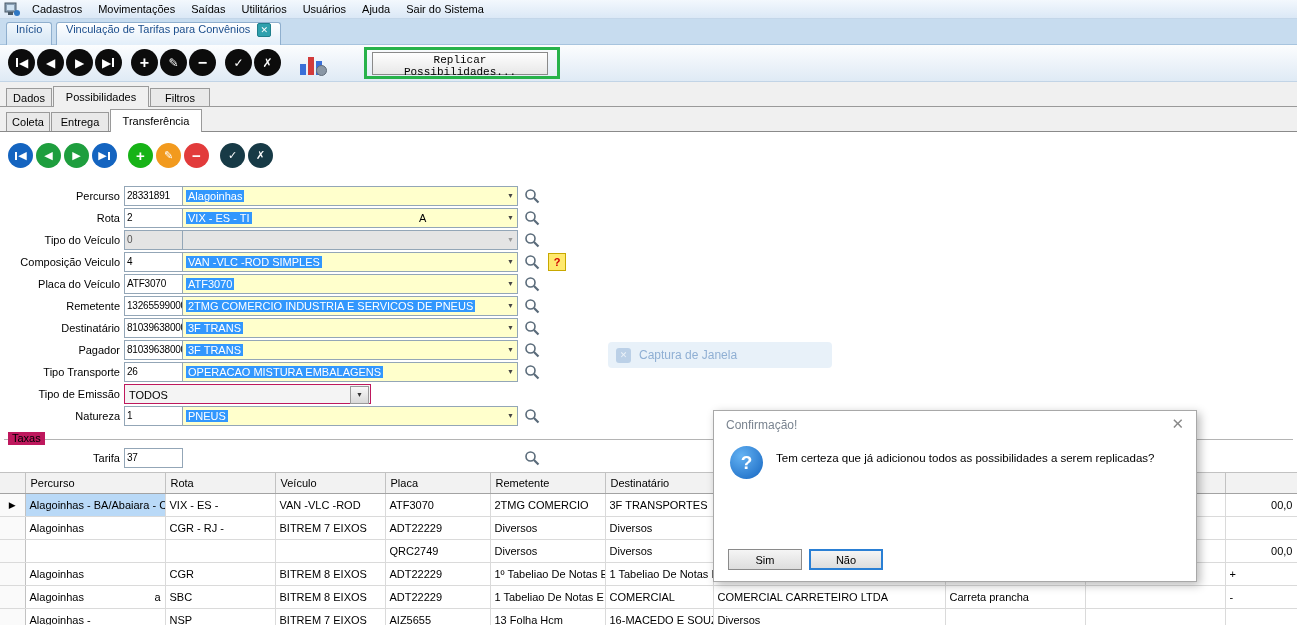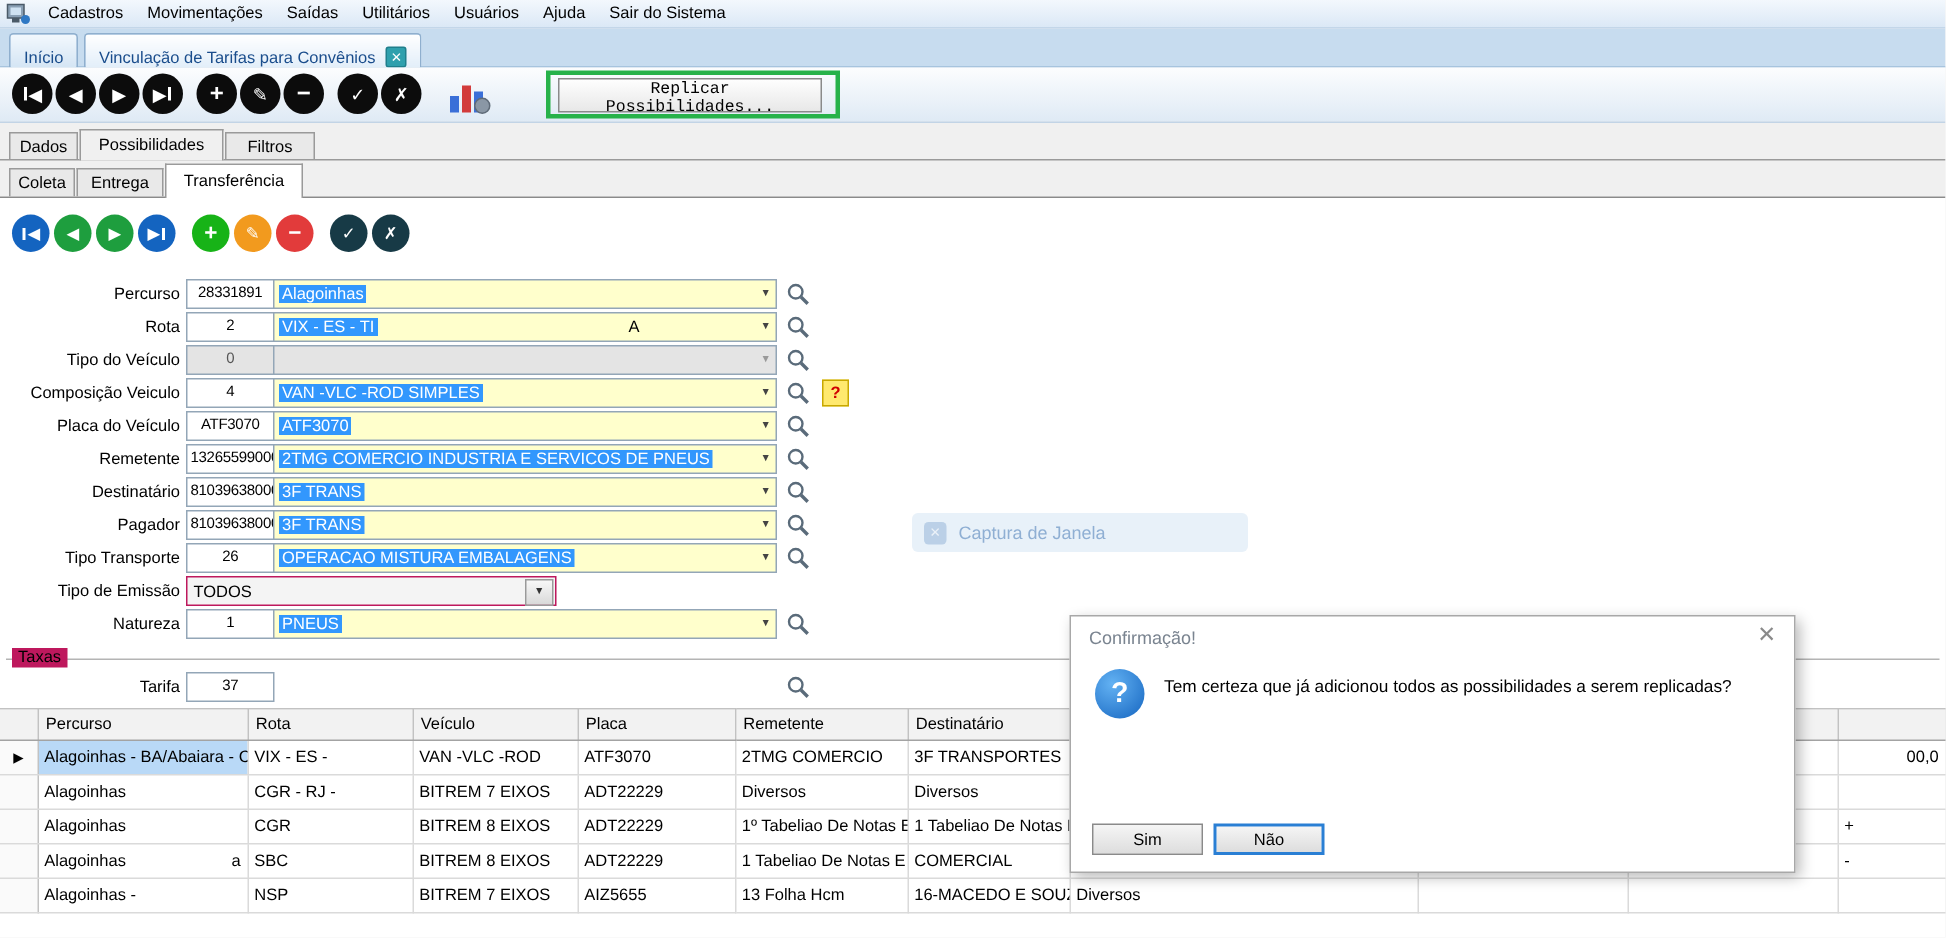--- a/index.html
+++ b/index.html
@@ -6,21 +6,21 @@
   body{width:1297px;height:625px;overflow:hidden;font-family:"Liberation Sans",sans-serif;font-size:11px;color:#000;background:#f0f0f0;position:relative}
   #screen{position:absolute;top:0;left:0;width:1297px;height:625px}
 
   
   .menubar{position:absolute;top:0;left:0;width:1297px;height:19px;background:linear-gradient(#f3f8fd,#dbe8f6);border-bottom:1px solid #c3d6e9;display:flex;align-items:center;padding-left:2px;box-sizing:border-box}
   .appicon{width:16px;height:15px;margin:0 4px 0 2px}
   .menu-item{padding:0 8px;line-height:18px;cursor:default;white-space:nowrap}
 
   
   .tabbar{position:absolute;top:19px;left:0;width:1297px;height:26px;background:#c7dcef;border-bottom:1px solid #a7c4de;box-sizing:border-box}
-  .wtab{position:absolute;top:3px;height:22px;border:1px solid #8fafce;border-bottom:none;border-radius:3px 3px 0 0;display:flex;align-items:flex-end;padding:0 9px;color:#1a4d8c;white-space:nowrap}
+  .wtab{position:absolute;top:3px;height:22px;border:1px solid #8fafce;border-bottom:none;border-radius:3px 3px 0 0;display:flex;align-items:flex-start;padding:0 9px;color:#1a4d8c;white-space:nowrap}
   .wtab.inactive{left:6px;background:linear-gradient(#f2f8fd,#d4e5f4)}
   .wtab.active{left:56px;background:linear-gradient(#ffffff,#e2eef9)}
   .tabclose{width:14px;height:14px;margin-left:7px;background:#2fa0ad;border:1px solid #1f7f8c;color:#fff;font-size:9px;line-height:13px;text-align:center;border-radius:2px;box-sizing:border-box}
 
   
   .toolbar{position:absolute;top:45px;left:0;width:1297px;height:37px;background:linear-gradient(#fcfdfe,#dfeaf5);border-bottom:1px solid #c2d4e6;box-sizing:border-box}
   .cbtn{position:absolute;width:27px;height:27px;border-radius:50%;background:#0c0c0c;color:#fff;display:flex;align-items:center;justify-content:center;top:4px;font-size:12px;cursor:pointer;user-select:none}
   .cbtn .vbar{width:2px;height:9px;background:#fff;margin:0 1px}
   .cbtn .glyph{font-size:12px;line-height:1}
   .cbtn .big{font-size:16px;font-weight:bold}
@@ -45,21 +45,21 @@
   .cbtn2{position:absolute;width:25px;height:25px;border-radius:50%;color:#fff;display:flex;align-items:center;justify-content:center;top:11px;font-size:11px;cursor:pointer;user-select:none}
   .cbtn2 .vbar{width:2px;height:8px;background:#fff;margin:0 1px}
   .c-blue{background:#1464c0}.c-green{background:#1e9e3e}
   .c-add{background:#17b317}.c-edit{background:#f29a1e}.c-del{background:#e23b3b}
   .c-dark{background:#173a46}
   .cbtn2 .big{font-size:15px;font-weight:bold}
 
   
   .frow{position:absolute;left:0;height:20px;width:600px}
   .flabel{position:absolute;left:0;width:120px;text-align:right;line-height:20px;white-space:nowrap}
-  .fcode{position:absolute;left:124px;width:53px;height:18px;border:1px solid #93a6b7;background:#fff;text-align:center;font-size:10px;line-height:18px;padding:0 2px;letter-spacing:-0.2px;overflow:hidden}
+  .fcode{position:absolute;left:124px;width:53px;height:18px;border:1px solid #93a6b7;background:#fff;text-align:left;font-size:10px;line-height:18px;padding:0 2px;letter-spacing:-0.2px;overflow:hidden}
   .fcombo{position:absolute;left:182px;width:331px;height:18px;border:1px solid #93a6b7;background:#ffffcc;line-height:18px;padding-left:3px;white-space:nowrap;overflow:hidden;cursor:pointer}
   .selval{background:#3297fd;color:#fff;padding:0 2px}
   .carrow{position:absolute;right:3px;top:0;font-size:7px;color:#444;line-height:18px}
   .mag{position:absolute;left:523px;top:1px;width:18px;height:18px;cursor:pointer}
   .disabled .fcode{background:#e4e4e4;color:#555}
   .disabled .fcombo{background:#e4e4e4}
   .disabled .carrow{color:#999}
   .combo-extra{position:absolute;left:236px;top:0;color:#000;line-height:18px}
   .helpbtn{position:absolute;left:548px;top:1px;width:18px;height:18px;background:#ffe96e;border:1px solid #c8a800;color:#d00000;font-weight:bold;text-align:center;line-height:17px;box-sizing:border-box;cursor:pointer}
   .emissao-combo{position:absolute;left:124px;width:247px;height:20px;border:1px solid #be185d;background:#f4f4f4;line-height:18px;box-sizing:border-box;cursor:pointer}
@@ -378,20 +378,33 @@
       <td>ADT22229</td>
       <td>Diversos</td>
       <td>Diversos</td>
       <td></td>
       <td></td>
       <td></td>
       <td class="num"></td>
     </tr>
     <tr>
       <td class="sel-col"></td>
+      <td></td>
+      <td></td>
+      <td></td>
+      <td>QRC2749</td>
+      <td>Diversos</td>
+      <td>Diversos</td>
+      <td></td>
+      <td></td>
+      <td></td>
+      <td class="num">00,0</td>
+    </tr>
+    <tr>
+      <td class="sel-col"></td>
       <td>Alagoinhas</td>
       <td>CGR</td>
       <td>BITREM 8 EIXOS</td>
       <td>ADT22229</td>
       <td>1º Tabeliao De Notas E</td>
       <td>1 Tabeliao De Notas E</td>
       <td></td>
       <td></td>
       <td></td>
       <td>+</td>

